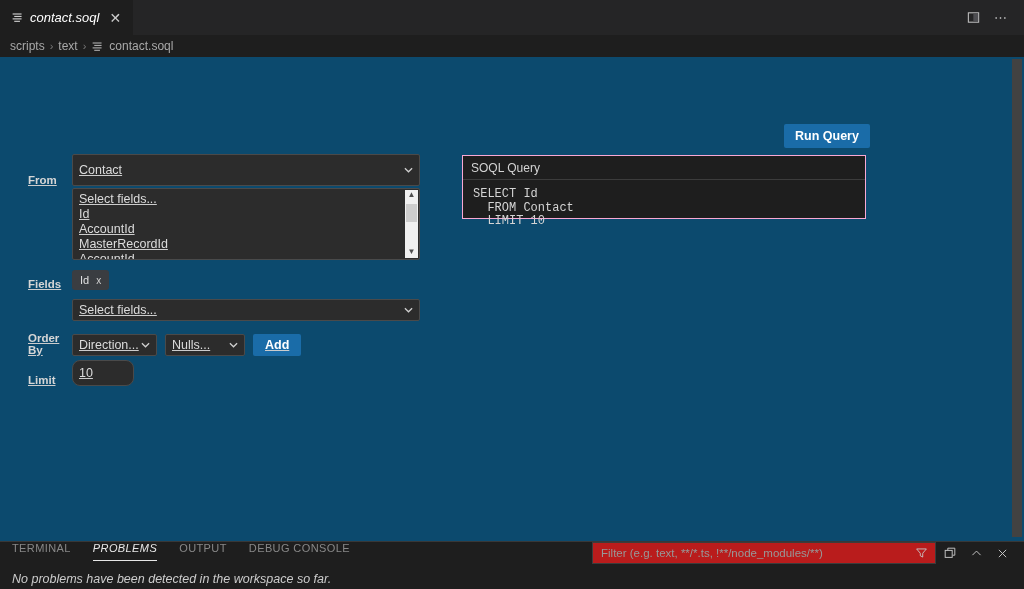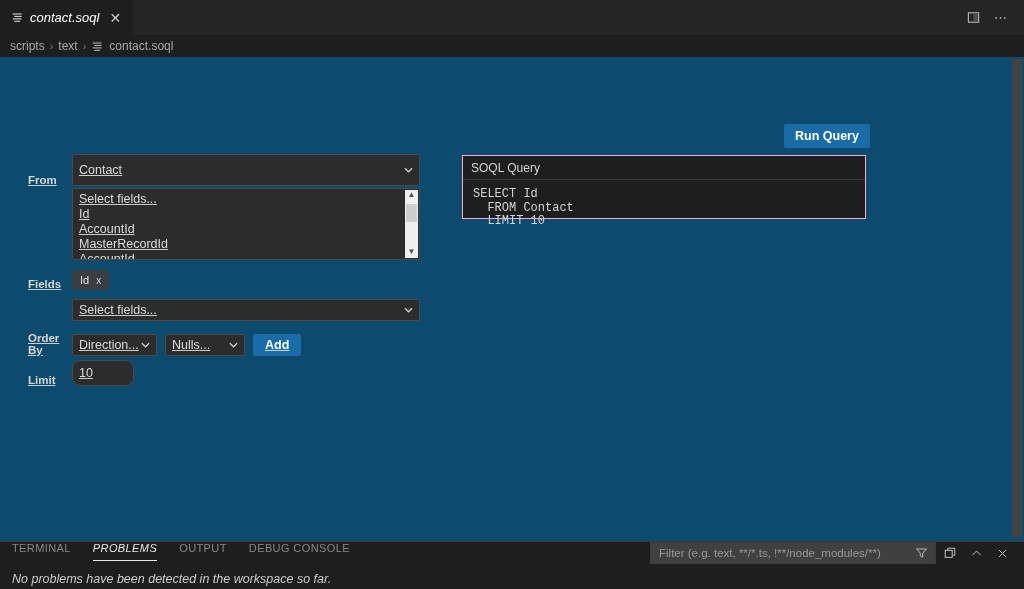--- a/index.html
+++ b/index.html
@@ -188,22 +188,22 @@
   .ptab.active { color: #e7e7e7; font-style: italic; }
   .ptab.active::after {
     content: ""; position: absolute; left: 0; right: 0; bottom: -3px;
     height: 1px; background: #e7e7e7;
   }
   .panel-actions {
     margin-left: auto; display: flex; align-items: center;
     gap: 2px; padding-right: 10px;
   }
   .filter-box {
-    position: relative; width: 286px; height: 22px;
-    background: #404040; border: 1px solid #3c3c3c;
+    position: relative; width: 344px; height: 22px;
+    background: #b91c1c; border: 1px solid #3c3c3c;
     display: flex; align-items: center;
   }
   .filter-box input {
     flex: 1; background: transparent; border: none; outline: none;
     color: #cccccc; font-size: 11.5px;
     font-family: "Liberation Sans", sans-serif; padding: 0 26px 0 8px;
   }
   .filter-box input::placeholder { color: #989898; }
   .filter-ico {
     position: absolute; right: 7px; top: 50%; transform: translateY(-50%);

